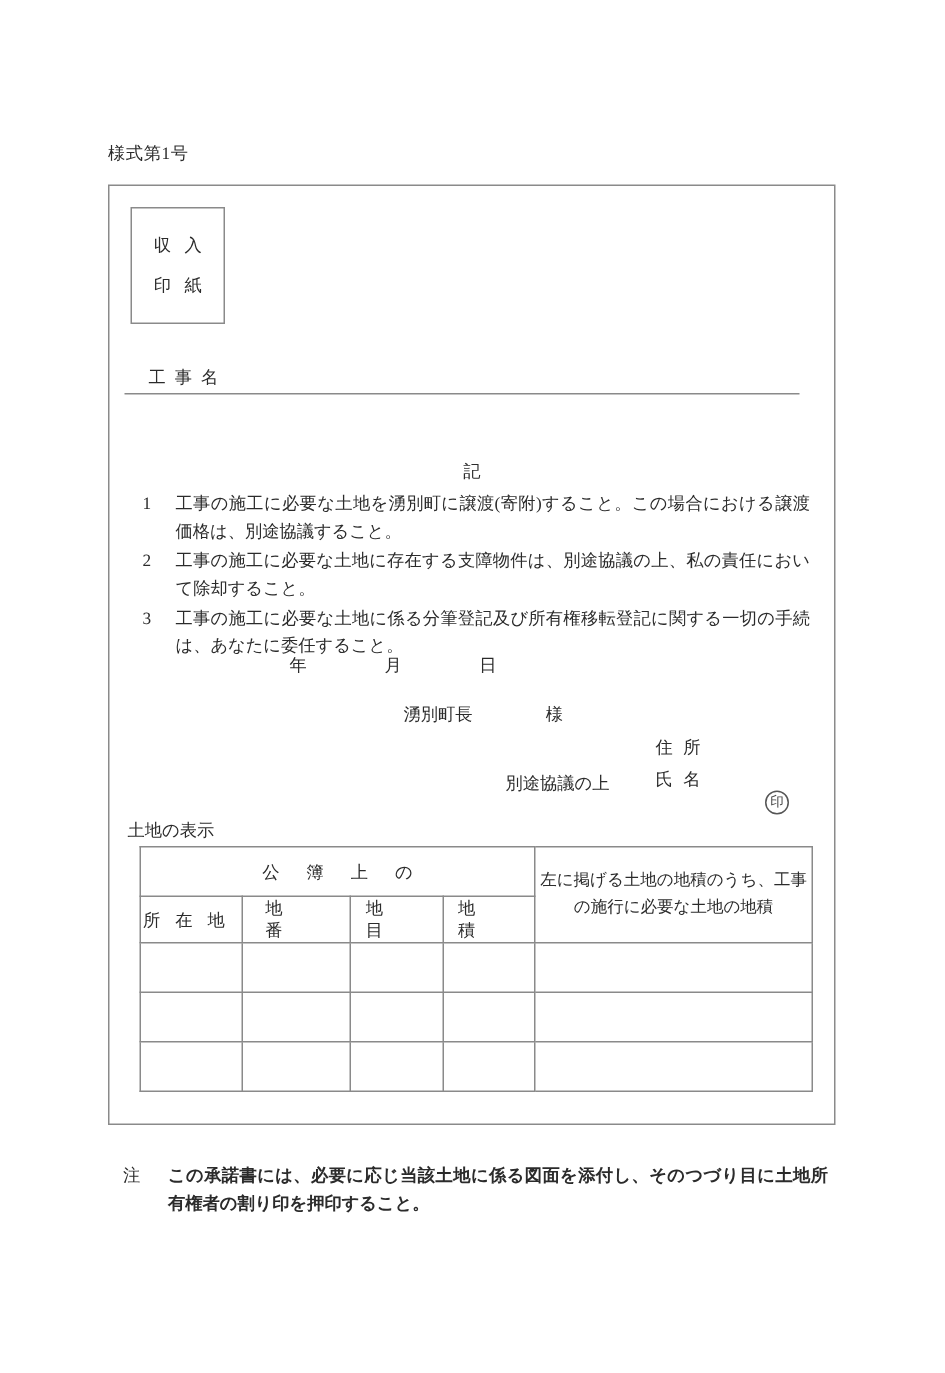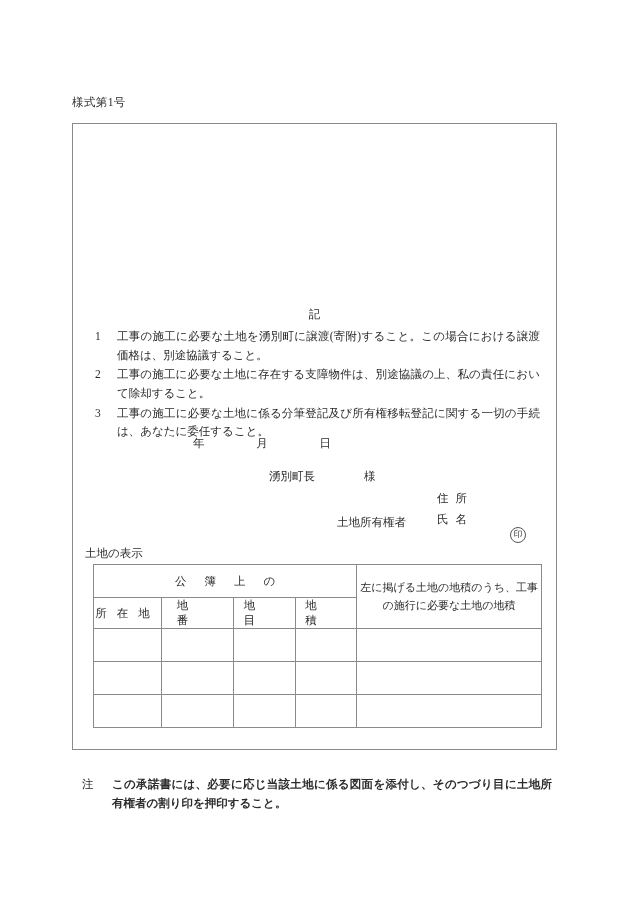--- a/index.html
+++ b/index.html
@@ -278,22 +278,30 @@
 </style>
 </head>
 <body>
 
 <div class="page">
 
   <div class="form-id">様式第1号</div>
 
   <div class="frame">
 
-
-
+    <div class="stamp-box">
+      <div class="stamp-line">収入</div>
+      <div class="stamp-line">印紙</div>
+    </div>
+
+
+    <div class="project-field">
+      <span class="label">工事名</span>
+      <span class="value"></span>
+    </div>
 
 
     <div class="ki-mark">記</div>
 
     <div class="conditions">
       <div class="cond">
         <div class="cond-num">1</div>
         <div class="cond-text">工事の施工に必要な土地を湧別町に譲渡(寄附)すること。この場合における譲渡価格は、別途協議すること。</div>
       </div>
       <div class="cond">
@@ -312,21 +320,21 @@
       <span>月</span>
       <span class="d-gap-2"></span>
       <span>日</span>
     </div>
 
     <div class="addressee">
       <span>湧別町長</span>
       <span class="honorific">様</span>
     </div>
 
-    <div class="owner-label">土地所有権者</div>
+    <div class="owner-label">別途協議の上</div>
     <div class="owner-addr">住所</div>
     <div class="owner-name">氏名</div>
     <div class="seal-mark">印</div>
 
     <div class="land-caption">土地の表示</div>
 
     <table class="land-table">
       <colgroup>
         <col class="c1">
           <col class="c2">

